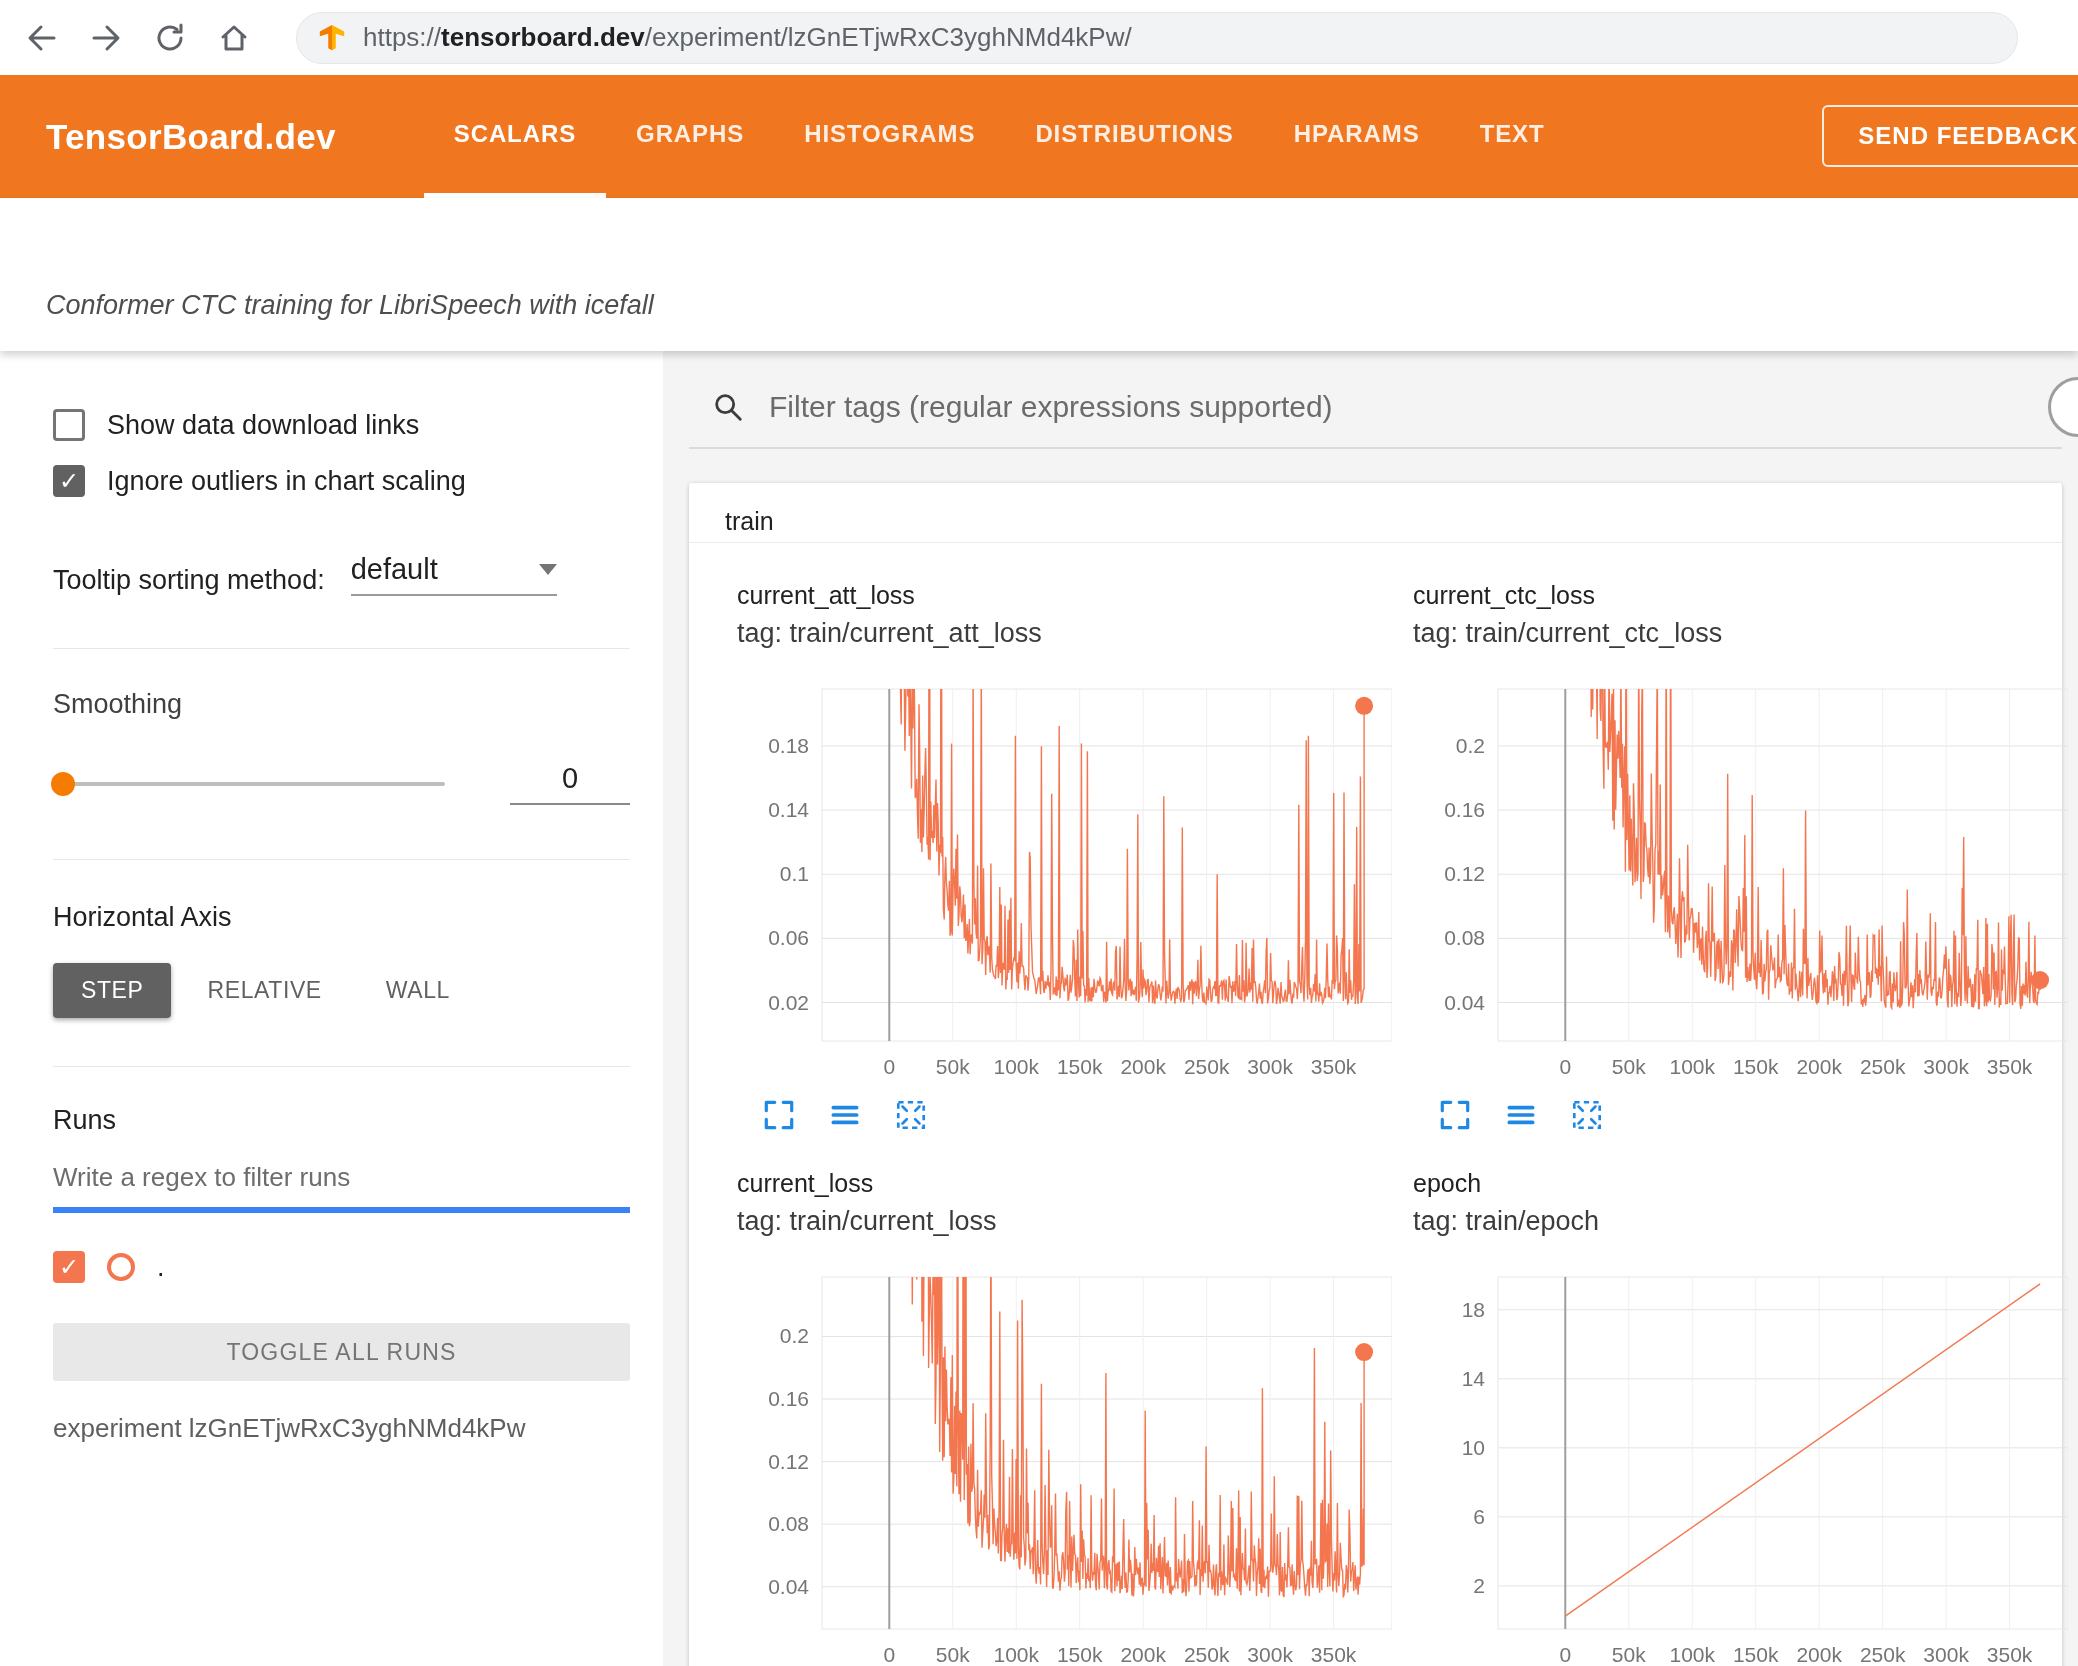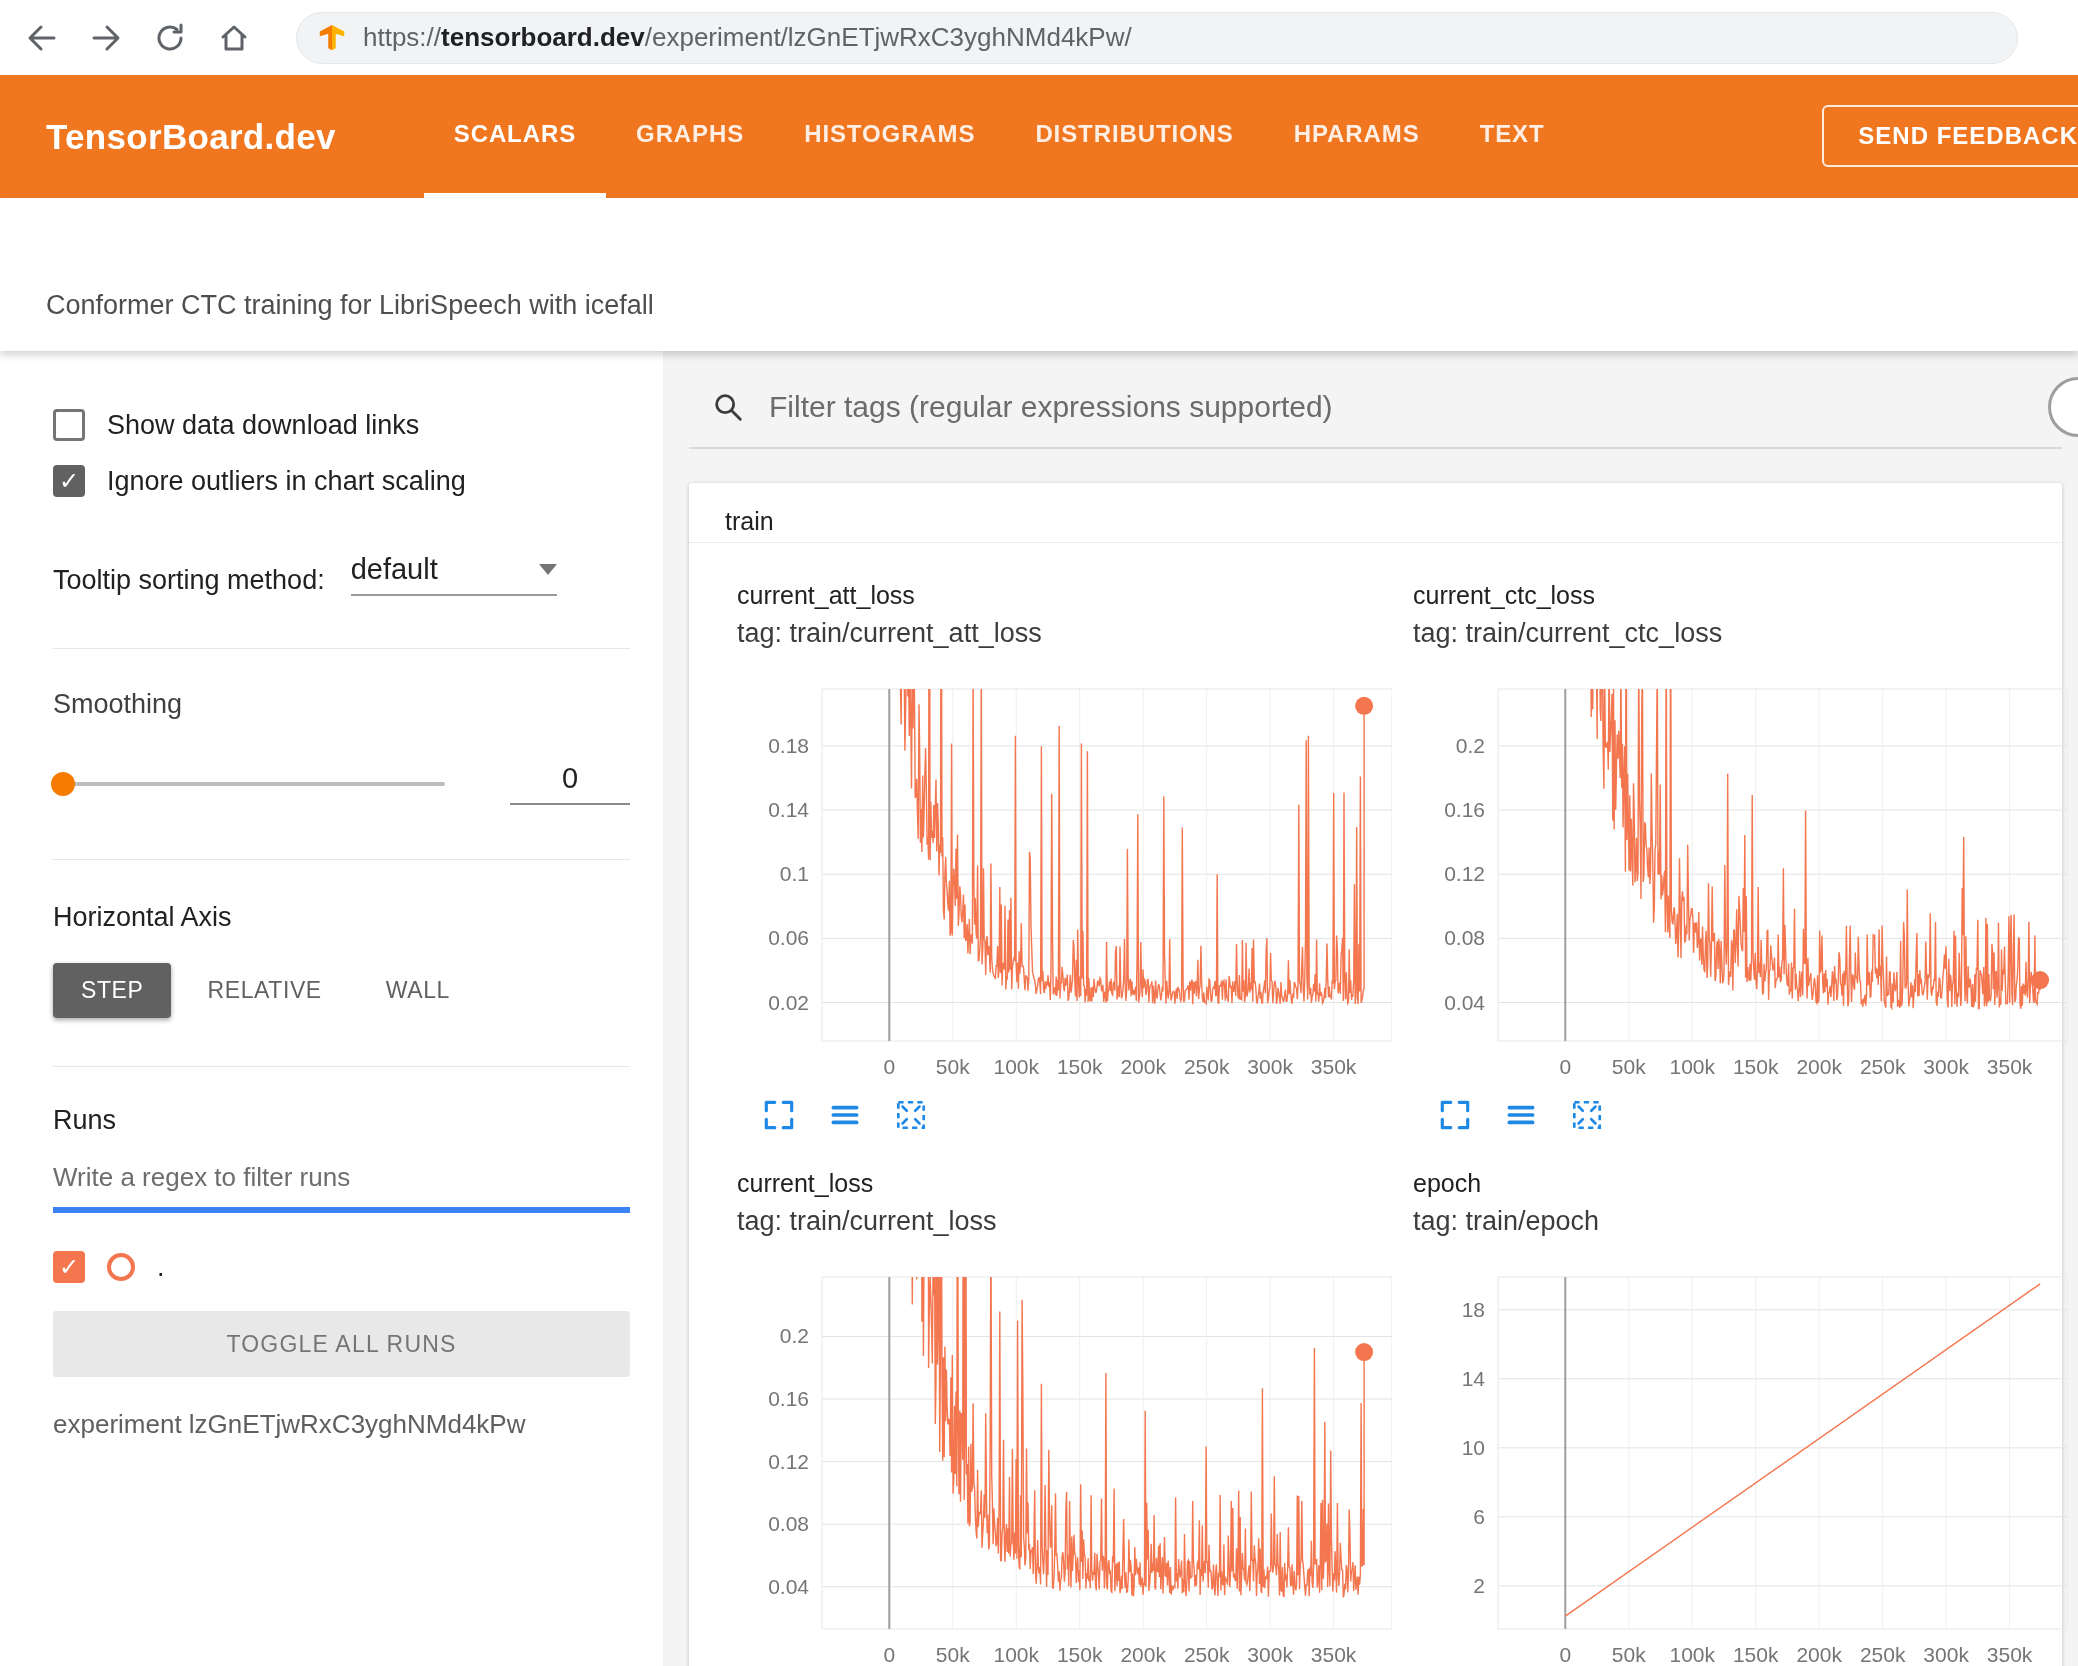--- a/index.html
+++ b/index.html
@@ -26,21 +26,21 @@
   .nav-tabs{display:flex;margin-left:88px;}
   .nav-tab{display:flex;align-items:center;padding:0 30px;font-size:24px;font-weight:700;letter-spacing:.9px;
     color:rgba(255,255,255,.88);cursor:pointer;border-bottom:5px solid transparent;}
   .nav-tab.active{color:#fff;border-bottom-color:#fff;}
   .send-feedback{position:absolute;right:-36px;top:30px;height:62px;background:transparent;
     border:2px solid rgba(255,255,255,.85);border-radius:6px;color:#fff;font-size:24px;font-weight:700;
     letter-spacing:1px;display:flex;align-items:center;padding:0 34px;cursor:pointer;white-space:nowrap;
     font-family:inherit;}
   
   .title-band{height:153px;background:#fff;box-shadow:0 4px 8px rgba(0,0,0,.18);position:relative;z-index:5;
-    display:flex;align-items:flex-end;padding:0 0 30px 46px;}
+    display:flex;align-items:flex-end;padding:0 0 30px 46px;font-style:italic;}
   .exp-title{font-size:27px;color:#4e4e4e;}
   
   .content{display:flex;height:1315px;background:#f4f4f4;overflow:hidden;}
   .sidebar{width:663px;background:#fff;padding:0 33px 0 53px;flex-shrink:0;}
   
   .check-row{display:flex;align-items:center;gap:22px;cursor:pointer;}
   .row-show{margin-top:58px;} .row-ignore{margin-top:24px;}
   .checkbox{width:32px;height:32px;border:3px solid #757575;border-radius:4px;flex-shrink:0;
     display:flex;align-items:center;justify-content:center;}
   .checkbox.checked{background:#616161;border-color:#616161;color:#fff;font-size:24px;font-weight:700;}
@@ -67,21 +67,21 @@
   .row-runs{margin-top:38px;font-size:27px;color:#212121;}
   .runs-filter{margin-top:20px;width:100%;border:none;border-bottom:6px solid #3b82f6;background:transparent;
     font-family:inherit;font-size:26px;color:#424242;padding:6px 0 14px 0;outline:none;}
   .runs-filter::placeholder{color:#6d6d6d;}
   .row-runitem{margin-top:38px;display:flex;align-items:center;gap:22px;cursor:pointer;}
   .run-checkbox{width:32px;height:32px;border-radius:4px;background:var(--run);color:#fff;
     display:flex;align-items:center;justify-content:center;font-size:24px;font-weight:700;flex-shrink:0;}
   .run-checkbox::after{content:"\2713";}
   .run-swatch{width:28px;height:28px;border-radius:50%;border:4px solid var(--run);background:#fff;flex-shrink:0;}
   .run-name{font-size:27px;color:#212121;}
-  .toggle-all{margin-top:28px;width:100%;height:66px;background:#e8e8e8;border:none;border-radius:3px;
+  .toggle-all{margin-top:40px;width:100%;height:58px;background:#e8e8e8;border:none;border-radius:3px;
     font-family:inherit;font-size:23px;letter-spacing:1.2px;color:#757575;cursor:pointer;}
   .row-expname{margin-top:32px;font-size:26px;color:#5f5f5f;}
   
   .main{flex:1;padding-left:26px;position:relative;overflow:hidden;}
   .filter-row{margin-right:16px;display:flex;align-items:center;gap:22px;padding:38px 0 22px 22px;
     border-bottom:2px solid #dadada;position:relative;}
   .search-icon{width:34px;height:34px;color:#3c3c3c;flex-shrink:0;}
   .filter-input{flex:1;border:none;background:transparent;font-family:inherit;font-size:30px;color:#424242;outline:none;}
   .filter-input::placeholder{color:#6b6b6b;}
   .help-circle{position:absolute;right:-46px;top:26px;width:60px;height:60px;border-radius:50%;

